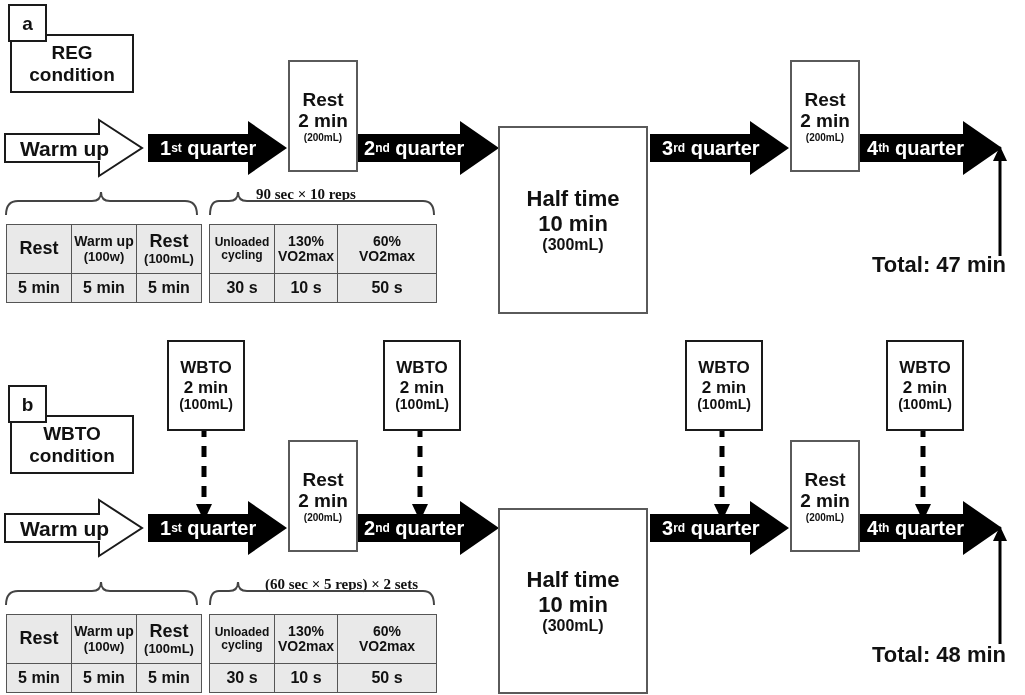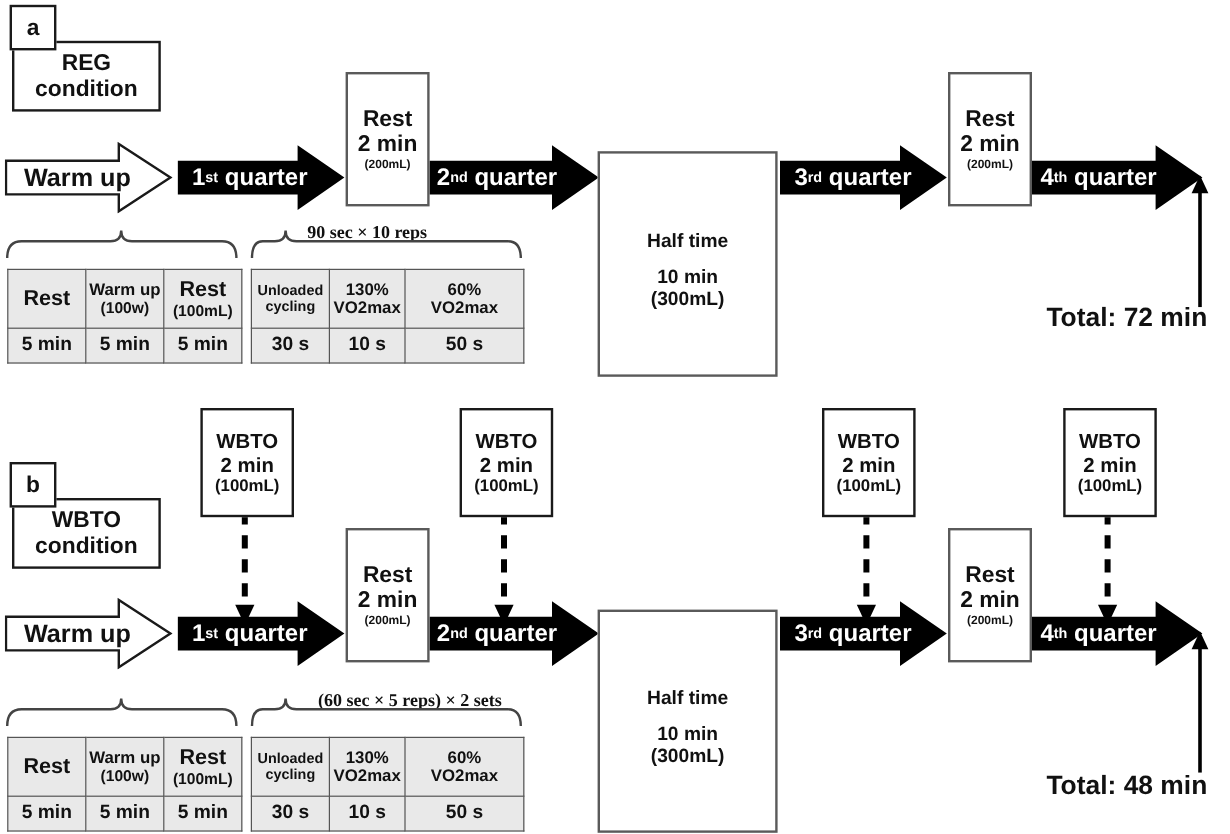--- a/index.html
+++ b/index.html
@@ -37,21 +37,21 @@
   .qarrow .q-text sup{font-size:12px;vertical-align:super;line-height:0;}
 
   
   .box{position:absolute;background:#fff;border:2px solid #5a5a5a;
        display:flex;flex-direction:column;align-items:center;justify-content:center;
        text-align:center;line-height:1.14;z-index:4;}
   .box.dark{border-color:#1a1a1a;}
   .box .l1{font-size:19px;font-weight:700;}
   .box .l2{font-size:19px;font-weight:700;}
   .box .l3{font-size:10px;font-weight:700;}
-  .halftime .l1,.halftime .l2{font-size:16px;margin-top:12px;}
+  .halftime .l1,.halftime .l2{font-size:22px;}
   .halftime .l3{font-size:16px;}
   .wbto .l1,.wbto .l2{font-size:17px;}
   .wbto .l3{font-size:14px;}
 
   
   .dashline{position:absolute;z-index:1;}
 
   
   .totalwrap{position:absolute;z-index:5;}
   .totalwrap svg{position:absolute;left:0;top:0;}
@@ -140,21 +140,21 @@
     </svg>
     <div class="q-text"><span>4</span><sup>th</sup>&nbsp;<span>quarter</span></div>
   </div>
 
   <div class="totalwrap" style="left:990px;top:146px;width:20px;height:110px;">
     <svg width="20" height="110" viewBox="0 0 20 110">
       <line x1="10" y1="110" x2="10" y2="12" stroke="#000" stroke-width="3"></line>
       <polygon points="10,0 3,15 17,15" fill="#000"></polygon>
     </svg>
   </div>
-  <div class="total-text" style="left:872px;top:252px;">Total: 72 min</div>
+  <div class="total-text" style="left:872px;top:252px;">Total: 47 min</div>
 
   <svg class="brace" style="left:4px;top:190px;" width="195" height="26" viewBox="0 0 195 26">
     <path d="M2,25 Q2,11 14,11 L88,11 Q97,11 97,2 Q97,11 106,11 L181,11 Q193,11 193,25" fill="none" stroke="#444" stroke-width="2"></path>
   </svg>
 
   <svg class="brace" style="left:208px;top:190px;" width="228" height="26" viewBox="0 0 228 26">
     <path d="M2,25 Q2,11 11,11 L21,11 Q30,11 30,2 Q30,11 39,11 L215,11 Q226,11 226,25" fill="none" stroke="#444" stroke-width="2"></path>
   </svg>
   <div class="brace-label" style="left:256px;top:186px;">90 sec × 10 reps</div>
 

